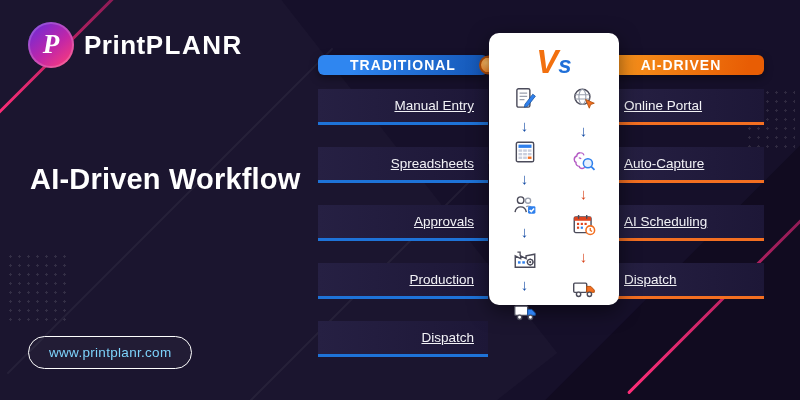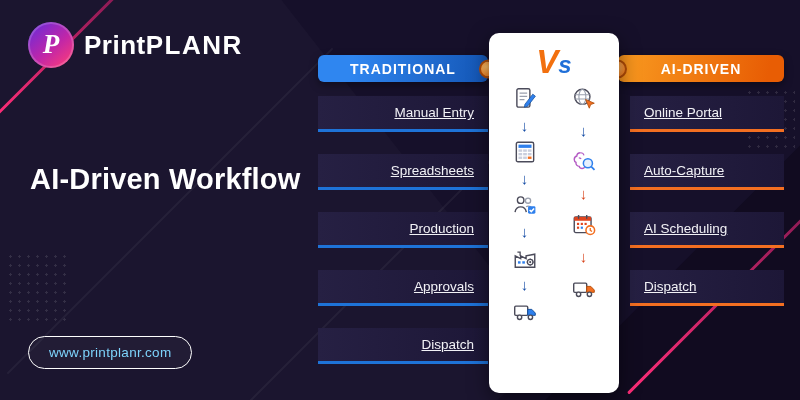--- a/index.html
+++ b/index.html
@@ -37,39 +37,39 @@
   
   .hero{position:absolute;left:30px;top:160px;z-index:2;color:#fff;
     font-size:29px;font-weight:800;line-height:1.35;letter-spacing:.2px;}
   
   .site-pill{position:absolute;left:28px;top:336px;z-index:2;color:#7dd3fc;
     border:1.6px solid #fff;border-radius:999px;padding:8px 20px;font-size:13.5px;
     letter-spacing:.3px;background:rgba(255,255,255,.03);}
   
   .col{position:absolute;top:55px;display:flex;flex-direction:column;z-index:2;}
   .col-trad{left:318px;width:170px;}
-  .col-ai{left:618px;width:166px;}
-  .pill{position:relative;height:27px;border-radius:6px;display:flex;
+  .col-ai{left:598px;width:166px;}
+  .pill{position:relative;height:20px;border-radius:6px;display:flex;
     align-items:center;justify-content:center;color:#fff;font-weight:800;
     font-size:14px;letter-spacing:1px;box-shadow:0 3px 8px rgba(0,0,0,.4);}
   .pill-trad{background:linear-gradient(100deg,#2f86f0 20%,#1558b8 95%);}
   .pill-ai{background:linear-gradient(100deg,#f7941d 10%,#e85d04 90%);}
   .dot{position:absolute;top:50%;transform:translateY(-50%);width:15px;height:15px;
     border-radius:50%;background:radial-gradient(circle at 35% 35%,#ffc06a,#f2700f);
     border:2px solid #b24c07;}
   .pill-trad .dot{right:-10px;}
   .pill-ai .dot{left:-10px;}
   .row{height:33px;margin-top:22px;display:flex;align-items:center;
     background:linear-gradient(90deg,#262043,#1d1737);
     border-bottom:3px solid;color:#f2f2f6;font-size:13.5px;text-decoration:underline;}
   .row:nth-of-type(2){margin-top:14px;}
   .row-trad{justify-content:flex-end;padding-right:14px;border-color:#1e73d8;}
   .row-ai{justify-content:flex-start;padding-left:14px;border-color:#f36f21;margin-left:12px;}
   
-  .vs-card{position:absolute;left:489px;top:33px;width:130px;height:360px;z-index:3;
+  .vs-card{position:absolute;left:489px;top:33px;width:130px;height:272px;z-index:3;
     background:#fff;border-radius:10px;box-shadow:0 6px 20px rgba(0,0,0,.5);}
   .vs-text{text-align:center;margin-top:12px;font-style:italic;font-weight:800;line-height:1;}
   .vs-v{font-size:33px;color:#f2700f;}
   .vs-s{font-size:24px;color:#1f6fd8;}
   .icon-cols{display:flex;justify-content:space-around;padding:8px 6px 8px;}
   .icon-col{display:flex;flex-direction:column;align-items:center;}
   .icon-col.left{gap:6px;}
   .icon-col.right{gap:11px;}
   .icon{width:26px;height:26px;display:block;}
   .arrow{font-size:15px;font-weight:700;line-height:1;}
@@ -113,24 +113,24 @@
       <span>TRADITIONAL</span>
       <span class="dot"></span>
     </div>
     <div class="row row-trad">
         <span>Manual Entry</span>
       </div>
     <div class="row row-trad">
         <span>Spreadsheets</span>
       </div>
     <div class="row row-trad">
+        <span>Approvals</span>
+      </div>
+    <div class="row row-trad">
         <span>Production</span>
-      </div>
-    <div class="row row-trad">
-        <span>Approvals</span>
       </div>
     <div class="row row-trad">
         <span>Dispatch</span>
       </div>
   </div>
 
   <div class="col col-ai">
     <div class="pill pill-ai">
       <span>AI-DRIVEN</span>
       <span class="dot"></span>

